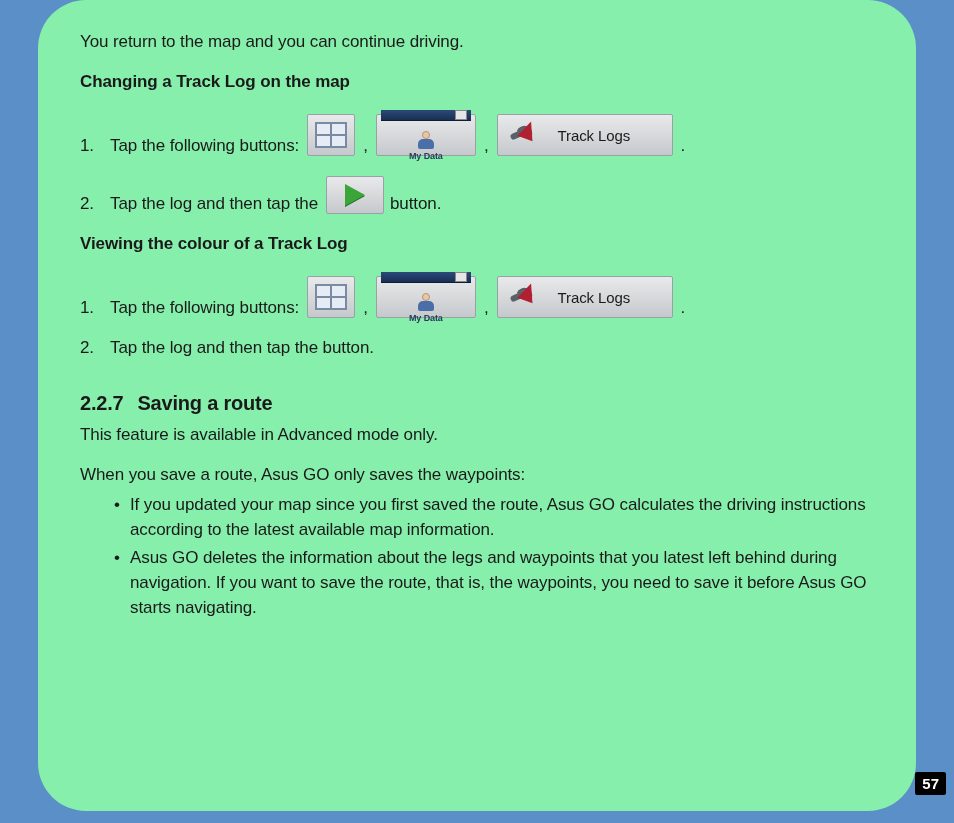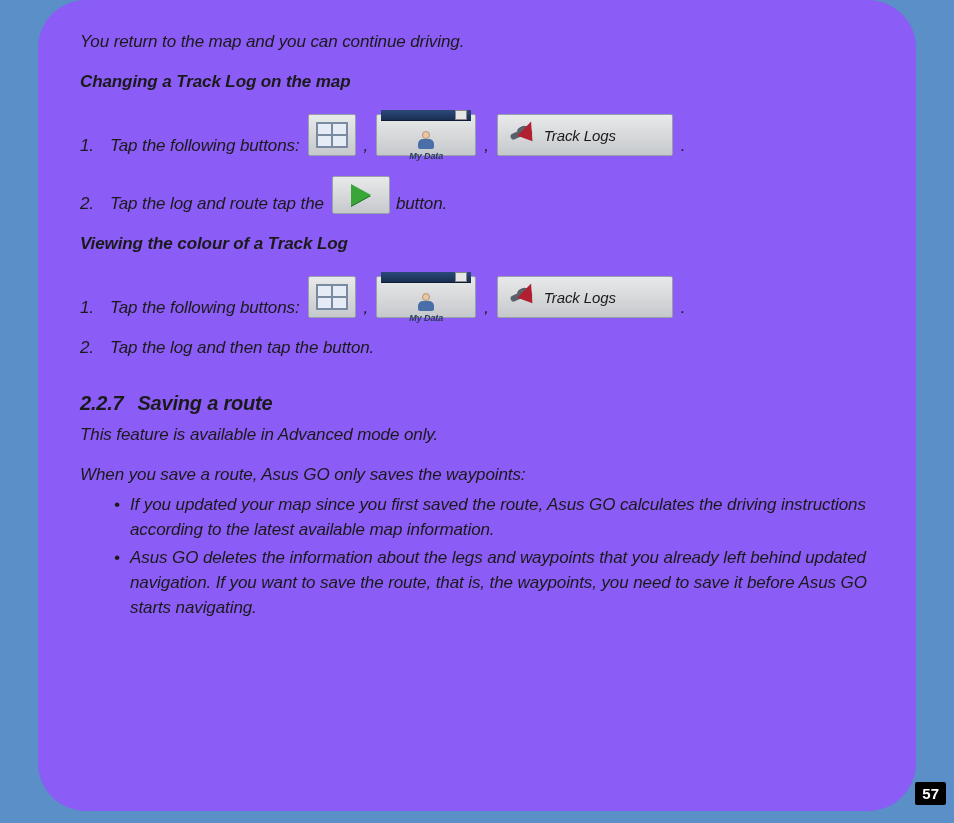--- a/index.html
+++ b/index.html
@@ -10,25 +10,24 @@
     font-family: Arial, Helvetica, sans-serif;
     position: relative;
     overflow: hidden;
   }
   .page {
     position: absolute;
     top: 0;
     left: 38px;
     right: 38px;
     bottom: 12px;
-    background: #8b5cf6;
+    background: #86efac;
     border-radius: 48px;
     padding: 32px 42px 24px 42px;
     color: #1a1a1a;
-    font-style: italic;
   }
   .intro {
     font-size: 17px;
     margin-bottom: 20px;
     letter-spacing: -0.1px;
   }
   .subhead {
     font-weight: bold;
     font-size: 17px;
     margin-bottom: 22px;
@@ -53,21 +52,21 @@
   .inline-btn {
     display: inline-flex;
     align-items: center;
     justify-content: center;
     height: 42px;
     border: 1px solid #9aa0a8;
     background: linear-gradient(#e8e9ea, #c6c9cc);
     border-radius: 2px;
     vertical-align: bottom;
     padding: 0 4px;
-    gap: 8px;
+    gap: 22px;
   }
   .menu-btn { width: 48px; padding: 0; }
   .menu-btn .grid {
     width: 32px; height: 26px;
     background: #e6ecf5;
     border: 2px solid #7a8aa0;
     position: relative;
   }
   .menu-btn .grid::before, .menu-btn .grid::after {
     content: ""; position: absolute; background: #7a8aa0;
@@ -172,21 +171,21 @@
     border-bottom: 1px solid #9aa0a8;
     padding: 6px 0 8px 0;
     font-size: 12.5px;
     line-height: 1.7;
   }
   .tipbox .tiplabel { font-weight: bold; }
 
   .page-num {
     position: absolute;
     right: 8px;
-    bottom: 18px;
+    bottom: 28px;
     background: #000;
     color: #fff;
     font-size: 15px;
     font-weight: bold;
     padding: 3px 7px;
     border-radius: 2px;
   }
 
   .comma { padding: 0 2px; }
   .period { padding-left: 2px; }
@@ -225,21 +224,21 @@
         <span class="wrench"></span>
         <span class="arrow"></span>
       </span>
       <span class="lbl">Track Logs</span>
     </span>
     <span class="period">.</span>
   </div>
 
   <div class="step-line">
     <span class="step-num">2.</span>
-    <span class="step-text">Tap the log and route tap the</span>
+    <span class="step-text">Tap the log and then tap the</span>
     <span class="inline-btn play-btn">
       <span class="tri"></span>
     </span>
     <span class="step-text">button.</span>
   </div>
 
   <p class="subhead">Viewing the colour of a Track Log</p>
 
   <div class="step-line">
     <span class="step-num">1.</span>
@@ -278,19 +277,19 @@
 
   <h2 class="section-title">
     <span class="section-num">2.2.7</span><span>Saving a route</span>
   </h2>
 
   <p class="para">This feature is available in Advanced mode only.</p>
   <p class="para" style="margin-bottom:8px;">When you save a route, Asus GO only saves the waypoints:</p>
 
   <ul class="bullets">
     <li>If you updated your map since you first saved the route, Asus GO calculates the driving instructions according to the latest available map information.</li>
-    <li>Asus GO deletes the information about the legs and waypoints that you already left behind updated navigation. If you want to save the route, that is, the waypoints, you need to save it before Asus GO starts navigating.</li>
+    <li>Asus GO deletes the information about the legs and waypoints that you latest left behind during navigation. If you want to save the route, that is, the waypoints, you need to save it before Asus GO starts navigating.</li>
   </ul>
 
 
 </div>
 
 <div class="page-num">57</div>
 
 </body></html>

